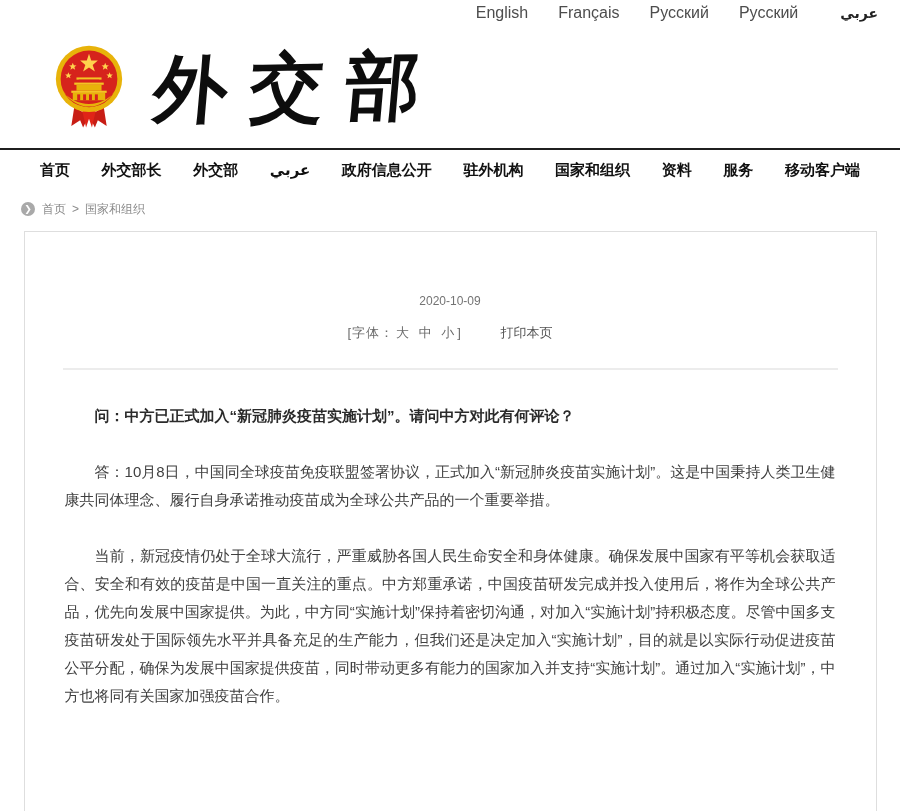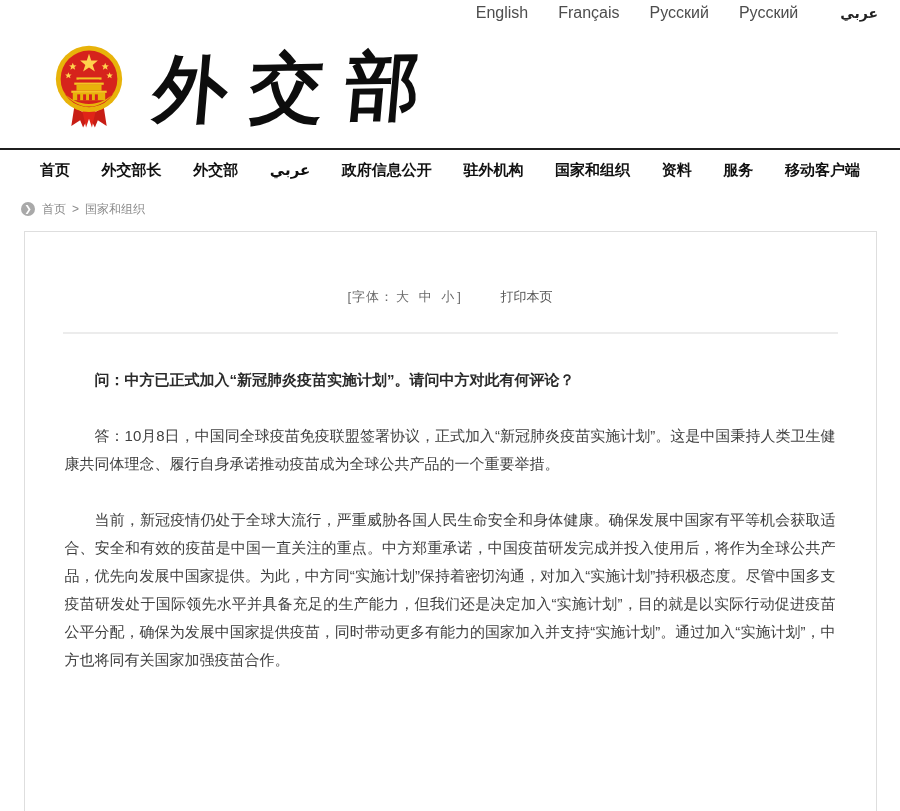--- a/index.html
+++ b/index.html
@@ -137,20 +137,21 @@
 </div>
 
 <div class="breadcrumb">
   <span class="crumb-icon">❯</span>
   <a>首页</a>
   <span class="sep">&gt;</span>
   <span>国家和组织</span>
 </div>
 
 <div class="article-box">
+  <div class="article-date">2020-10-09</div>
 
   <div class="article-tools">
     <span class="fontset">
       <span>[字体：</span><span class="size-opt">大</span> <span class="size-opt">中</span> <span class="size-opt">小</span><span>]</span>
     </span>
     <span class="print">打印本页</span>
   </div>
 
   <div class="divider"></div>
 

